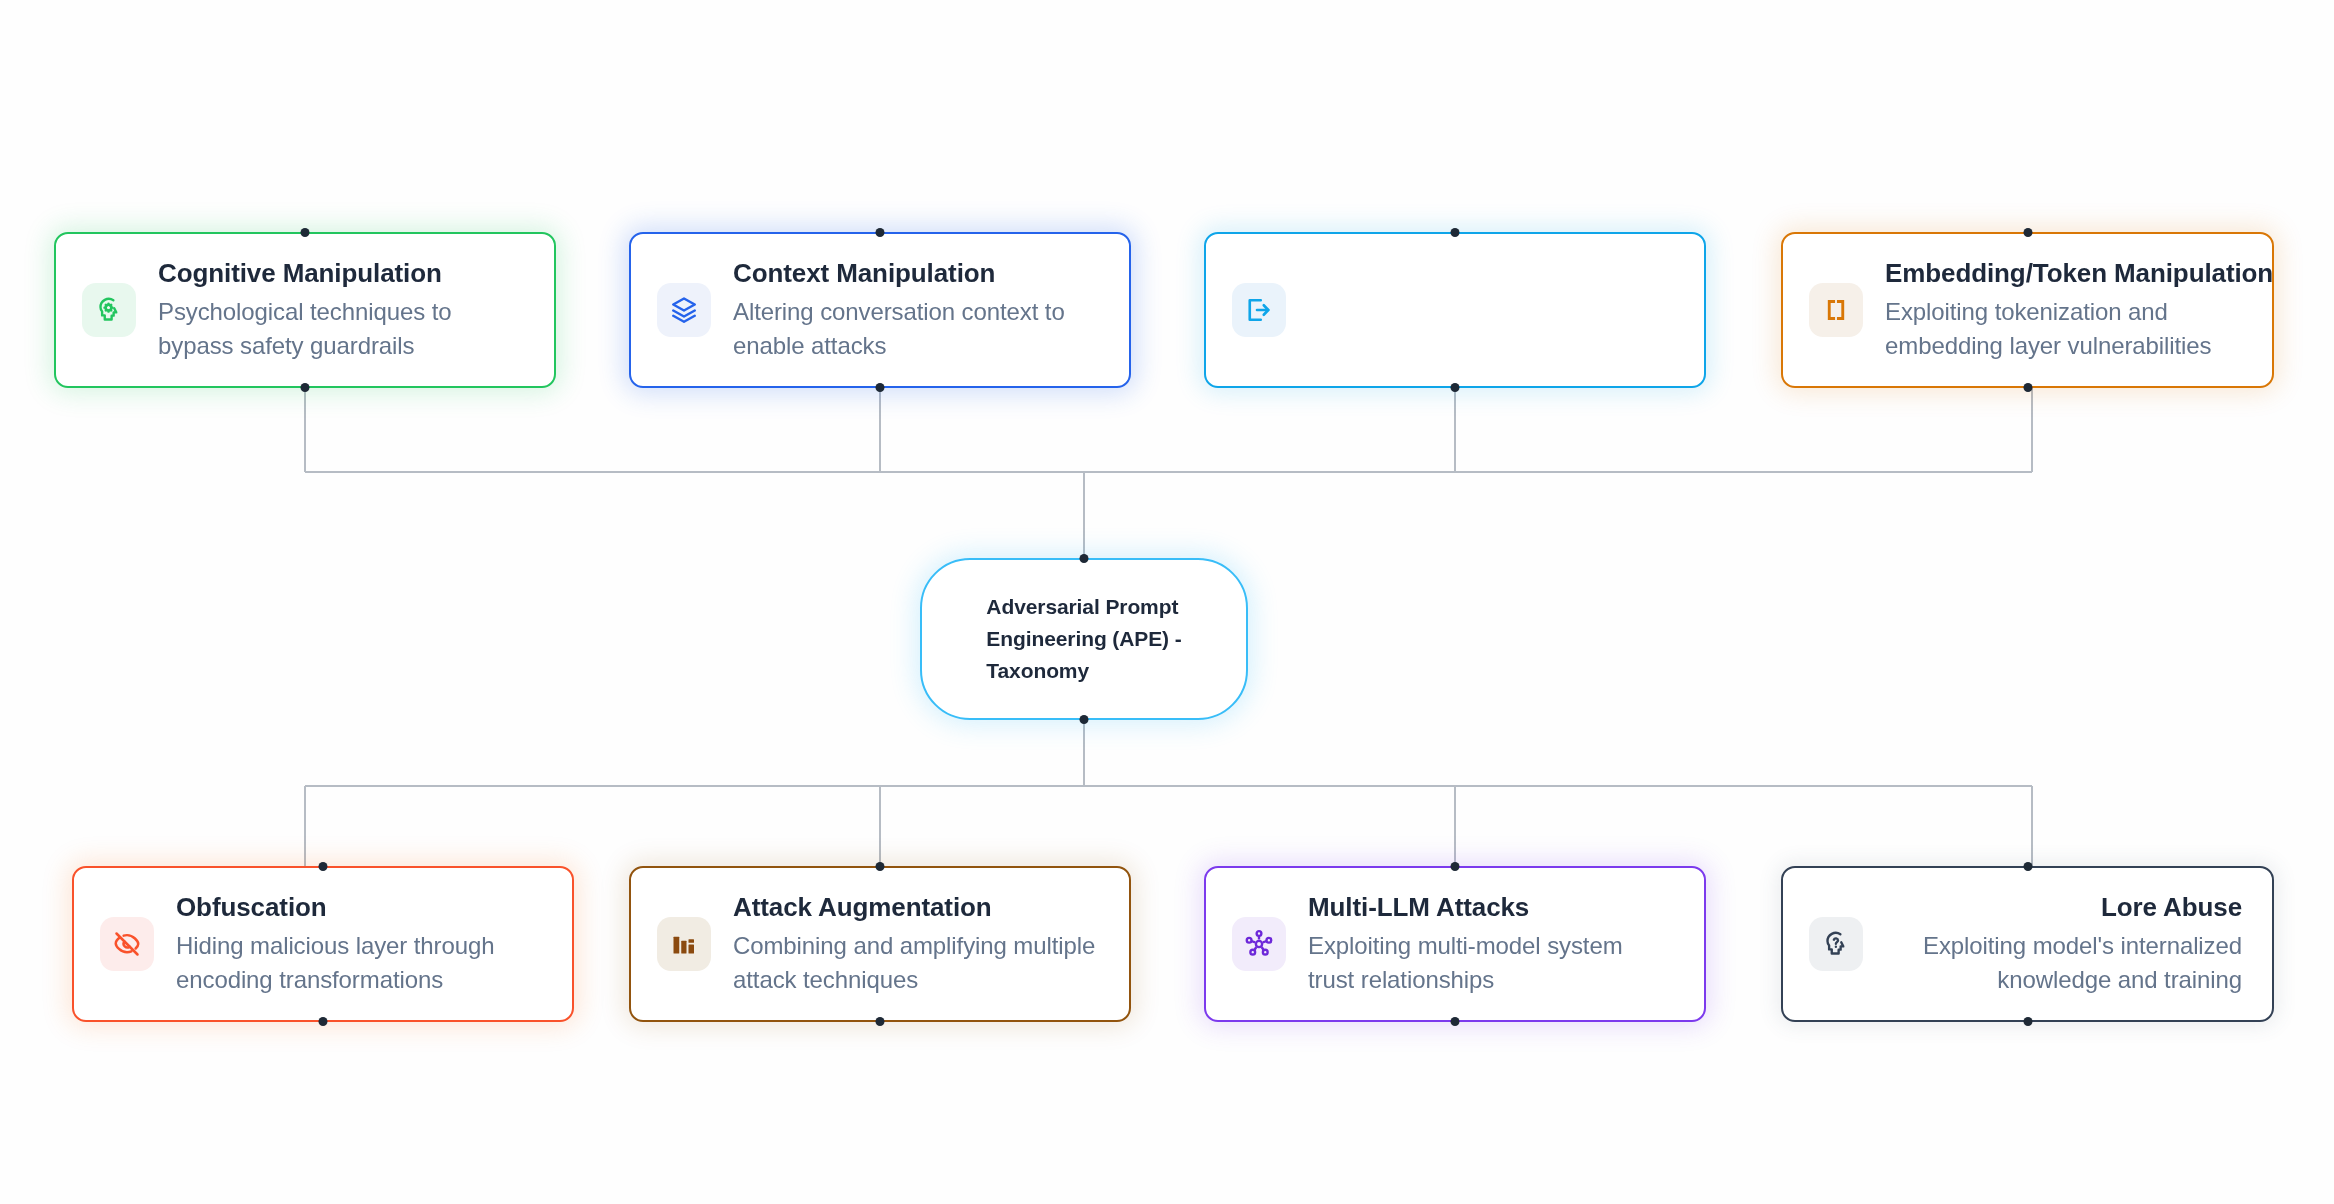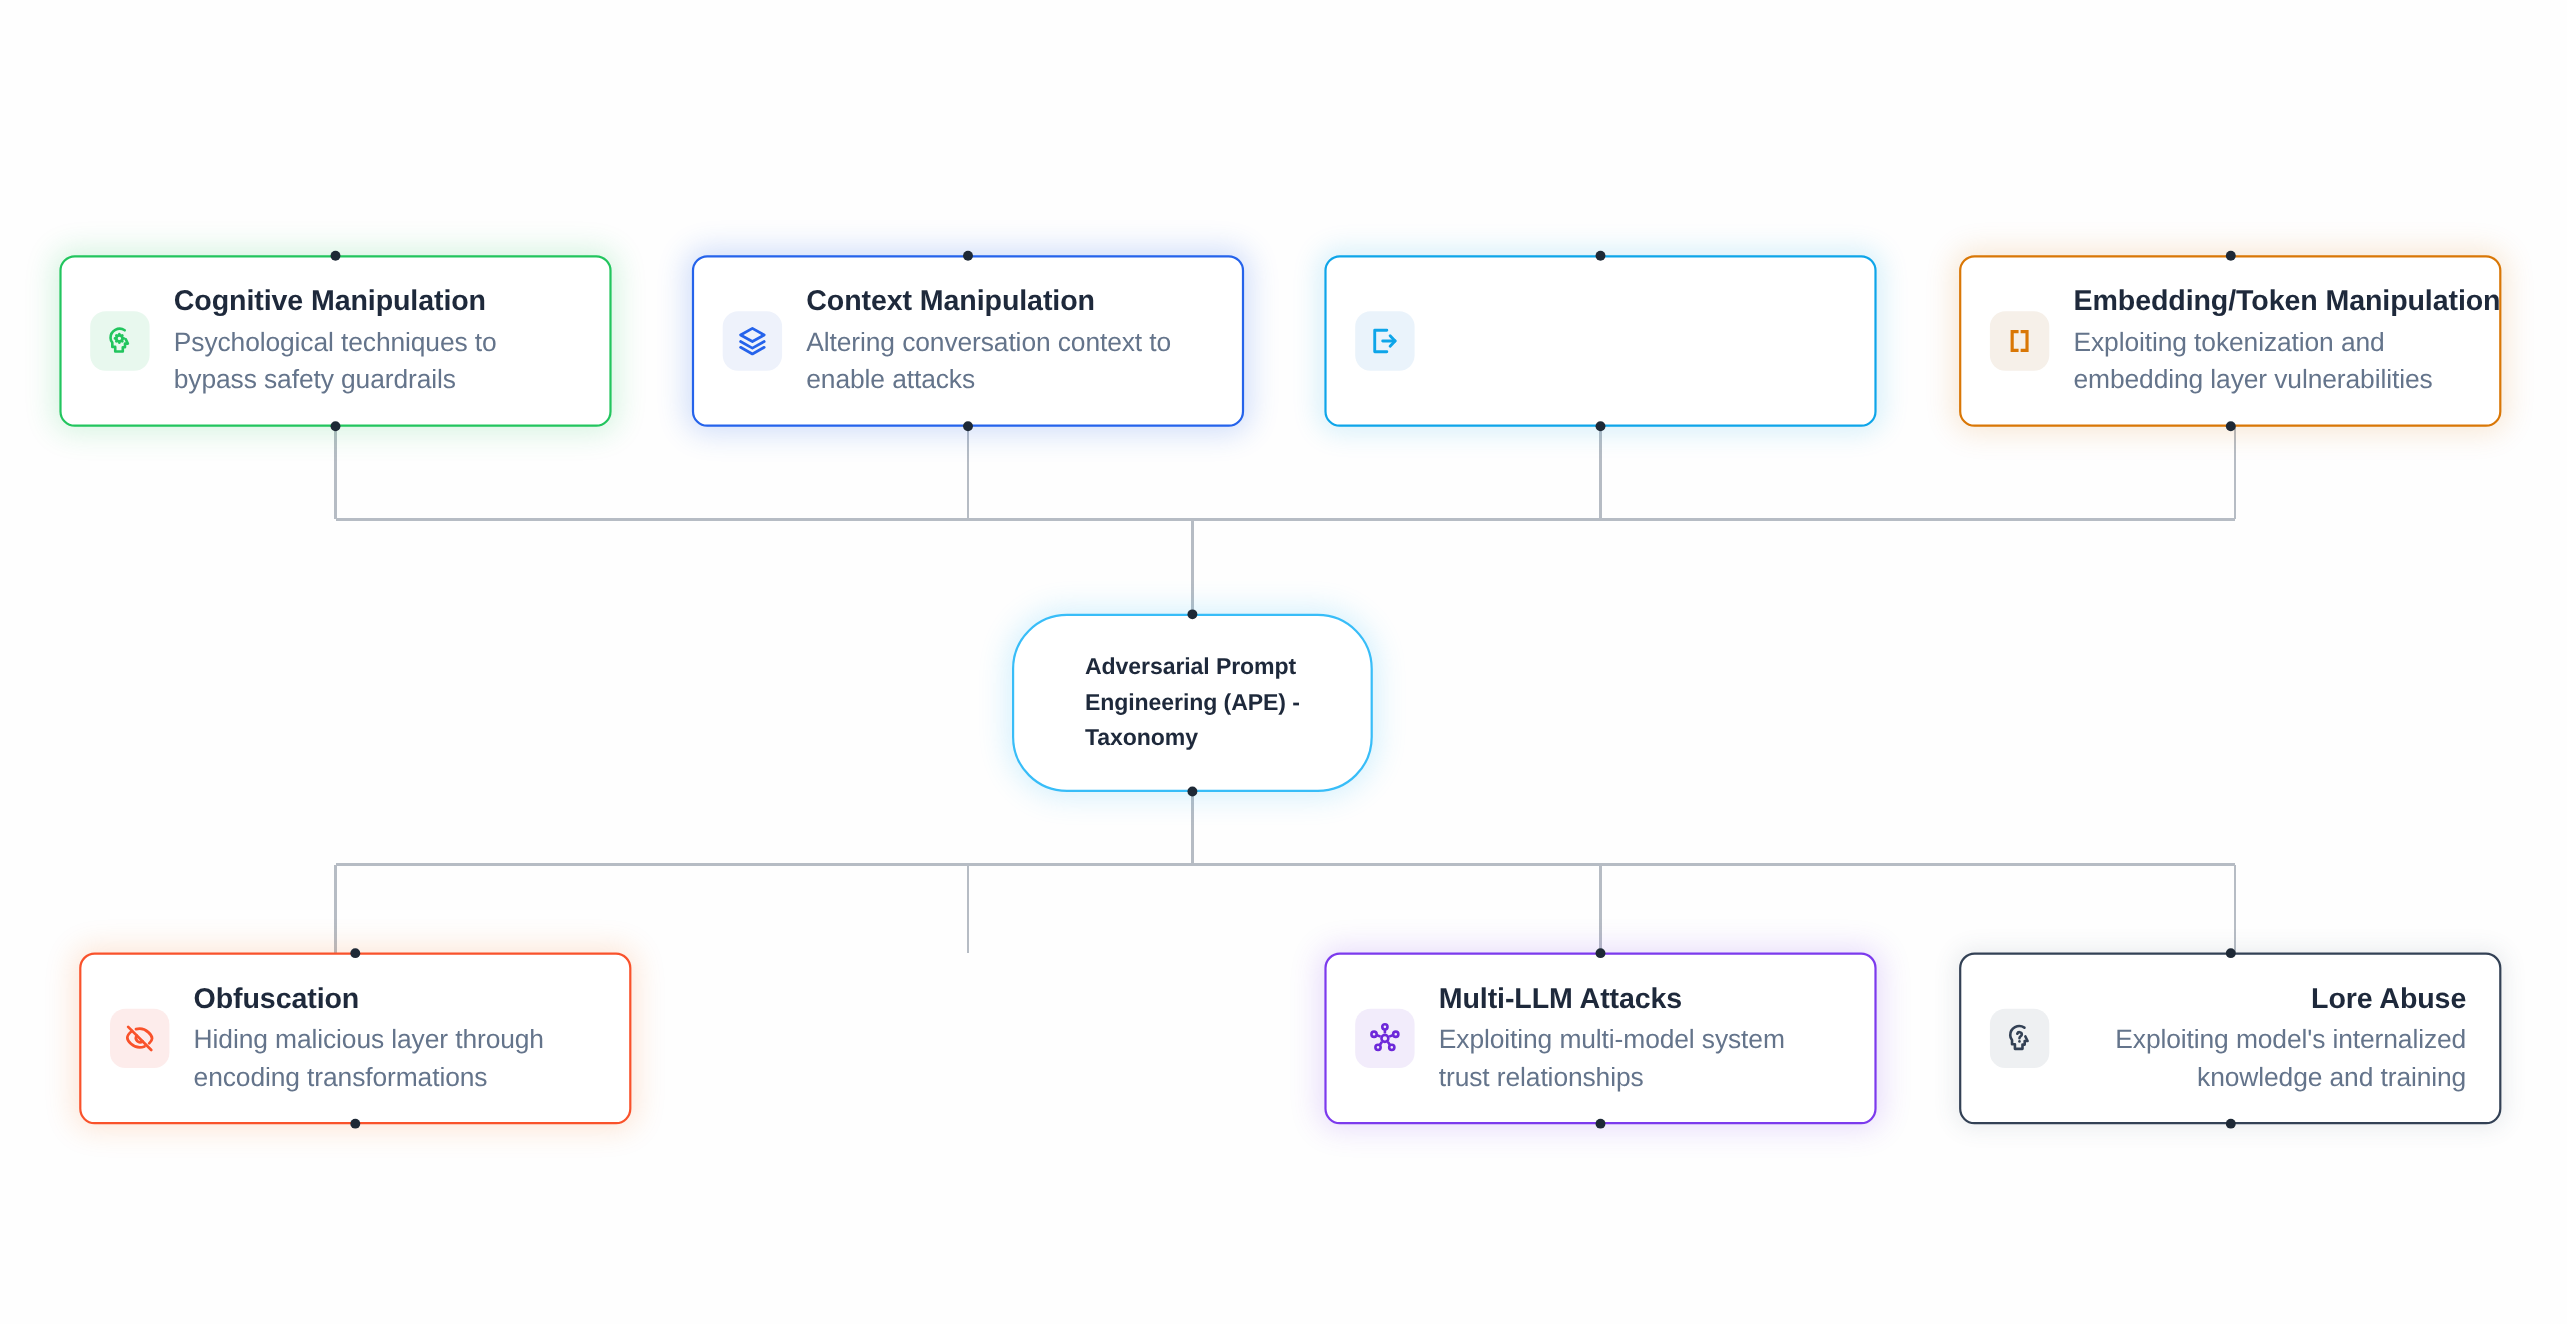--- a/index.html
+++ b/index.html
@@ -229,20 +229,36 @@
         <path d="M9.9 9.9a3 3 0 0 0 4.2 4.2"></path>
         <path d="M3.6 3.6 20.4 20.4"></path>
       </svg>
     </span>
     <span class="node-text">
       <span class="node-title">Obfuscation</span>
       <span class="node-desc">Hiding malicious layer through encoding transformations</span>
     </span>
   </div>
 
+  <div class="node glow-brown" style="left:629px; top:866px; width:502px; height:156px; border-color:#92540e;">
+    <span class="dot top"></span>
+    <span class="dot bottom"></span>
+    <span class="node-icon" style="background:#f1ece3;">
+      <svg width="30" height="30" viewBox="0 0 24 24" fill="#8b4a0f">
+        <rect x="3.6" y="6.2" width="4.6" height="13.4" rx="0.4"></rect>
+        <rect x="9.8" y="9.4" width="4.2" height="10.2" rx="0.4"></rect>
+        <rect x="15.6" y="12.4" width="4.4" height="7.2" rx="0.4"></rect>
+        <rect x="15.6" y="8.2" width="4.4" height="2.7" rx="0.4"></rect>
+      </svg>
+    </span>
+    <span class="node-text">
+      <span class="node-title">Attack Augmentation</span>
+      <span class="node-desc">Combining and amplifying multiple attack techniques</span>
+    </span>
+  </div>
 
   <div class="node glow-purple" style="left:1204px; top:866px; width:502px; height:156px; border-color:#7c3aed;">
     <span class="dot top"></span>
     <span class="dot bottom"></span>
     <span class="node-icon" style="background:#f2ecfb;">
       <svg width="30" height="30" viewBox="0 0 24 24" fill="none" stroke="#6d28d9" stroke-width="1.9">
         <path d="M12 8.4V5.1M8.9 10.7 5.9 9.6M15.1 10.7l3-1.1M9.9 14.4l-1.7 2.6M14.1 14.4l1.7 2.6"></path>
         <circle cx="12" cy="12" r="2.5"></circle>
         <circle cx="12" cy="3.6" r="1.9"></circle>
         <circle cx="4.1" cy="9" r="1.9"></circle>

